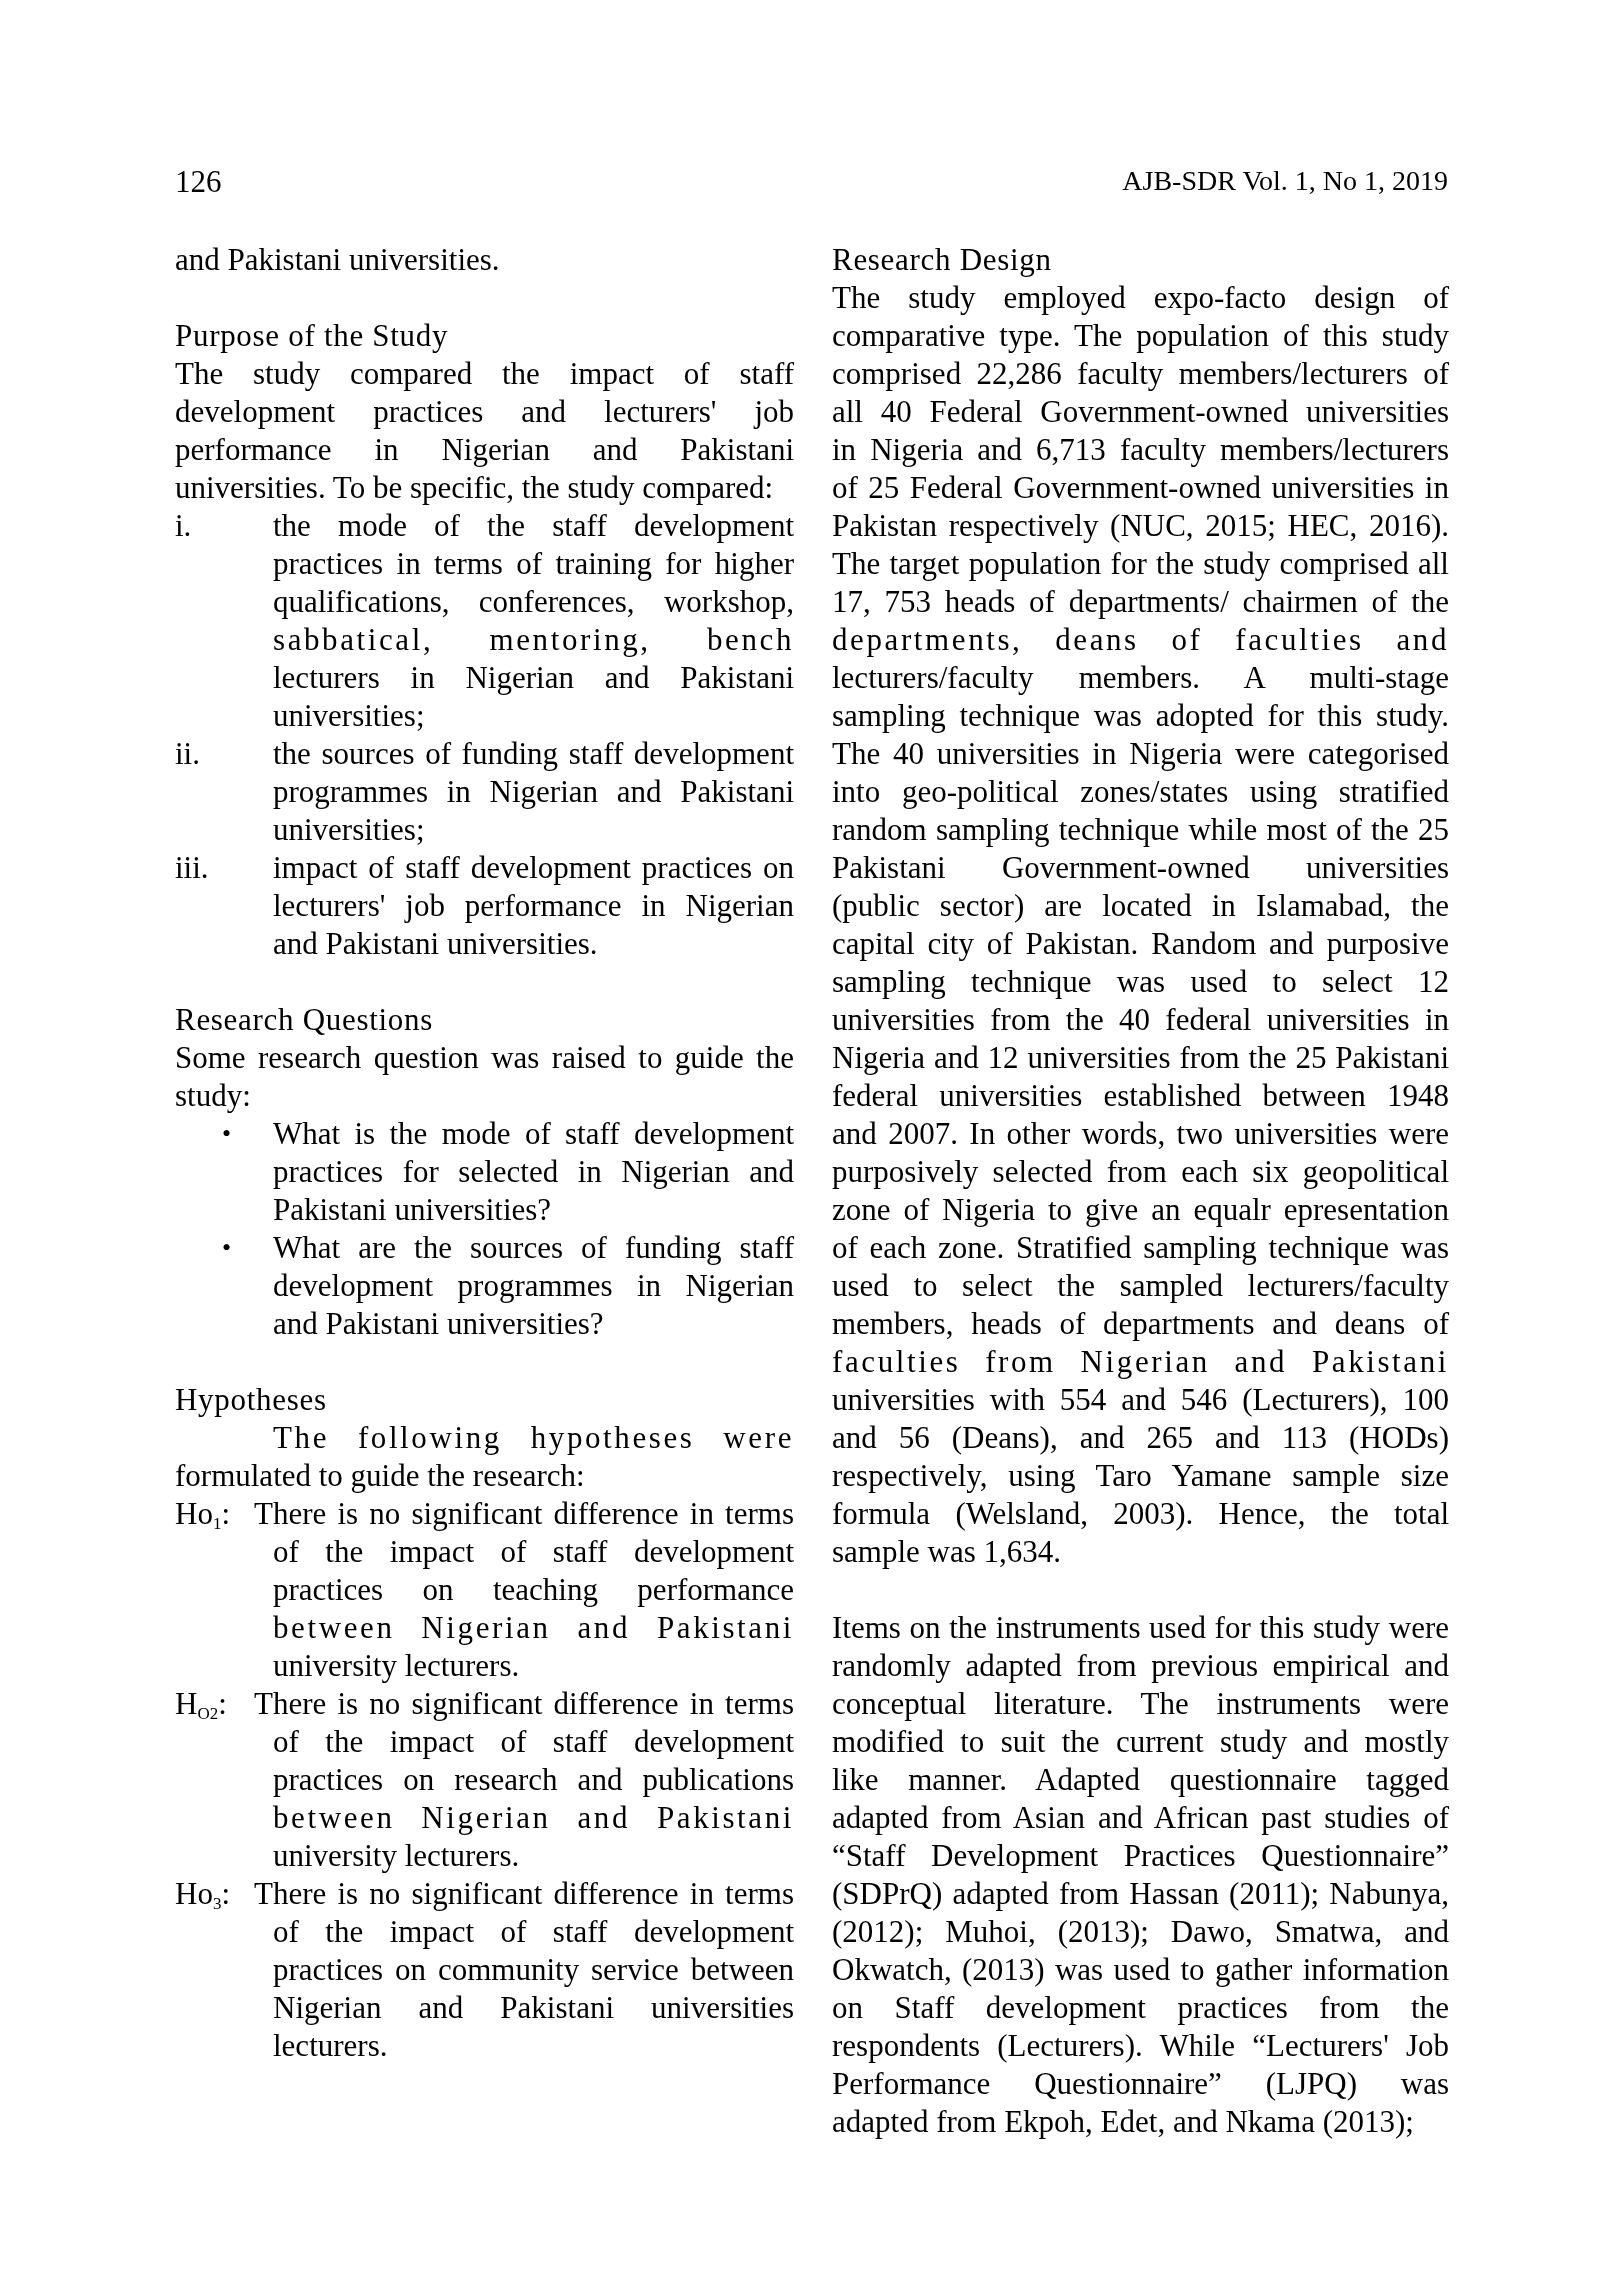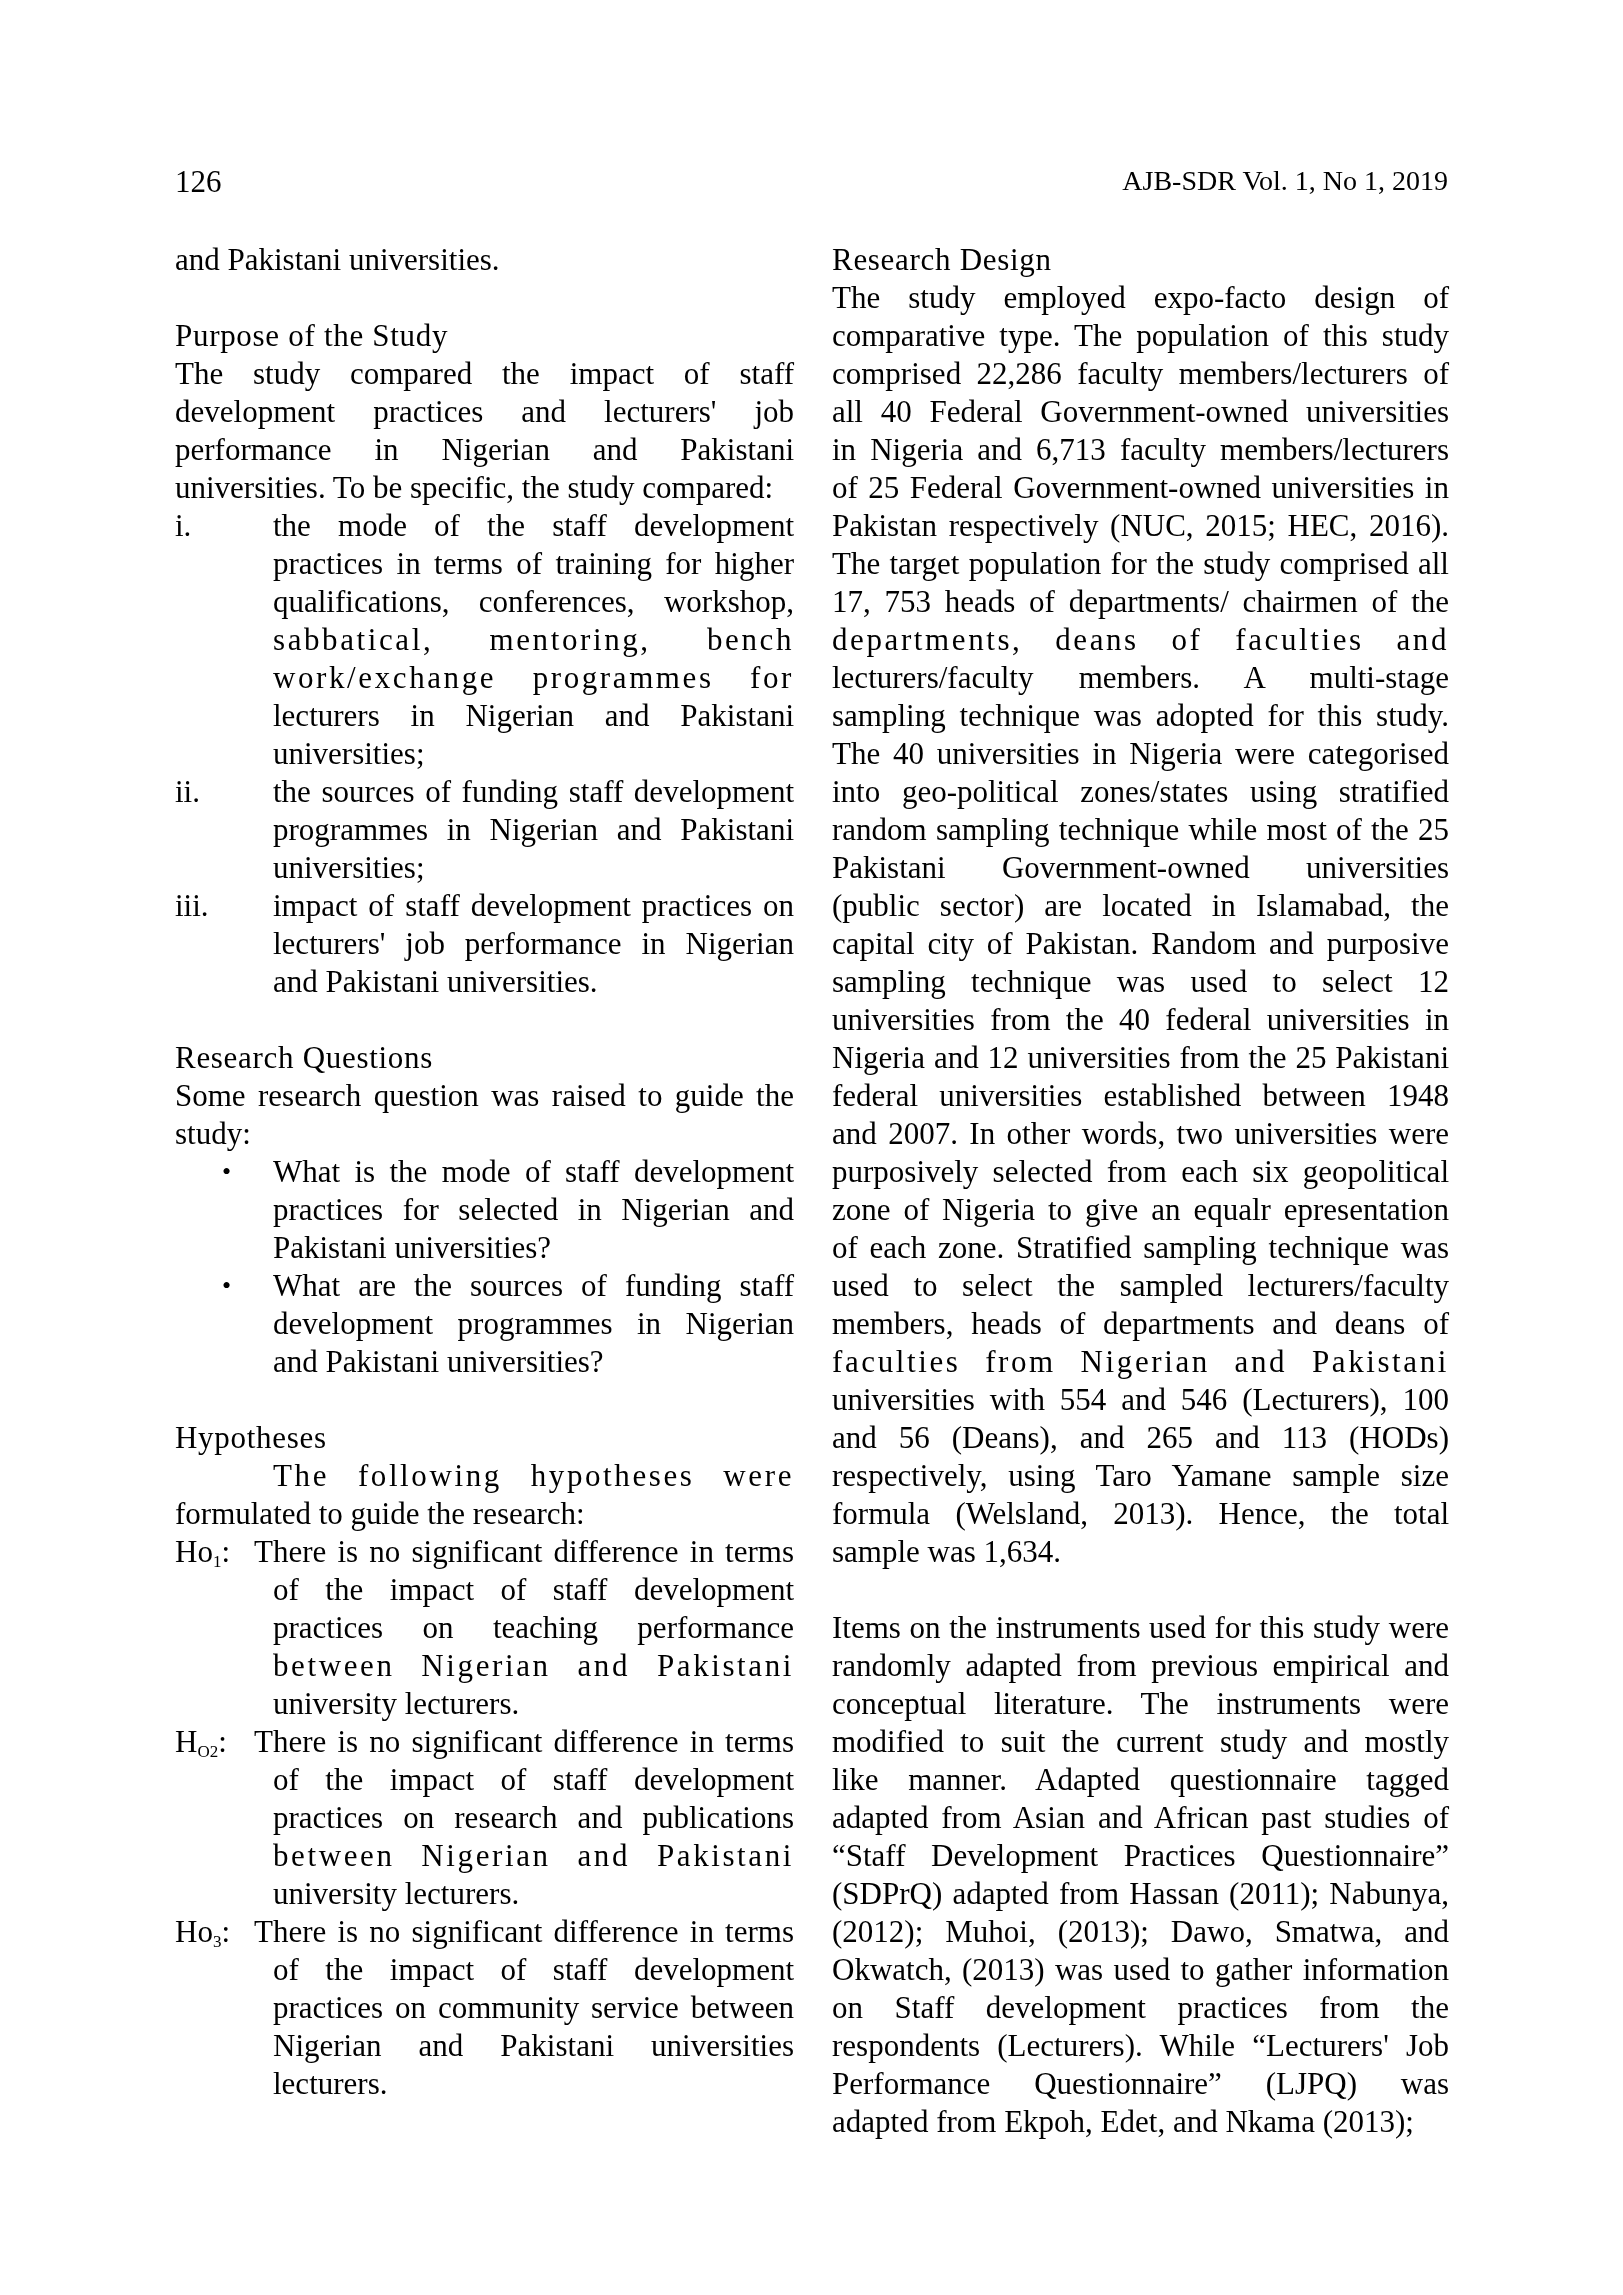--- a/index.html
+++ b/index.html
@@ -62,21 +62,20 @@
     <span class="line j">development practices and lecturers' job</span>
     <span class="line j">performance in Nigerian and Pakistani</span>
     <span class="line">universities. To be specific, the study compared:</span>
 
     <div class="item">
       <span class="marker">i.</span>
       <span class="line j indent">the mode of the staff development</span>
       <span class="line j indent">practices in terms of training for higher</span>
       <span class="line j indent">qualifications, conferences, workshop,</span>
       <span class="line j indent wide">sabbatical, mentoring, bench</span>
-      <span class="line j indent wide">work/exchange programmes for</span>
       <span class="line j indent">lecturers in Nigerian and Pakistani</span>
       <span class="line indent">universities;</span>
     </div>
     <div class="item">
       <span class="marker">ii.</span>
       <span class="line j indent">the sources of funding staff development</span>
       <span class="line j indent">programmes in Nigerian and Pakistani</span>
       <span class="line indent">universities;</span>
     </div>
     <div class="item">
@@ -171,21 +170,21 @@
         <span class="line j">and 2007. In other words, two universities were</span>
         <span class="line j">purposively selected from each six geopolitical</span>
         <span class="line j">zone of Nigeria to give an equalr epresentation</span>
         <span class="line j">of each zone.  Stratified sampling technique was</span>
         <span class="line j">used to select the sampled lecturers/faculty</span>
         <span class="line j">members, heads of departments and deans of</span>
         <span class="line j wide">faculties from Nigerian and Pakistani</span>
         <span class="line j">universities with 554 and 546 (Lecturers), 100</span>
         <span class="line j">and 56 (Deans), and 265 and 113 (HODs)</span>
         <span class="line j">respectively, using Taro Yamane sample size</span>
-        <span class="line j">formula (Welsland, 2013). Hence, the total</span>
+        <span class="line j">formula (Welsland, 2003). Hence, the total</span>
         <span class="line">sample was 1,634.</span>
       </div>
     <span class="blank"></span>
     <div id="rd-p2">
         <span class="line j">Items on the instruments used for this study were</span>
         <span class="line j">randomly adapted from previous empirical and</span>
         <span class="line j">conceptual literature. The instruments were</span>
         <span class="line j">modified to suit the current study and mostly</span>
         <span class="line j">like manner. Adapted questionnaire tagged</span>
         <span class="line j">adapted from Asian and African past studies of</span>

